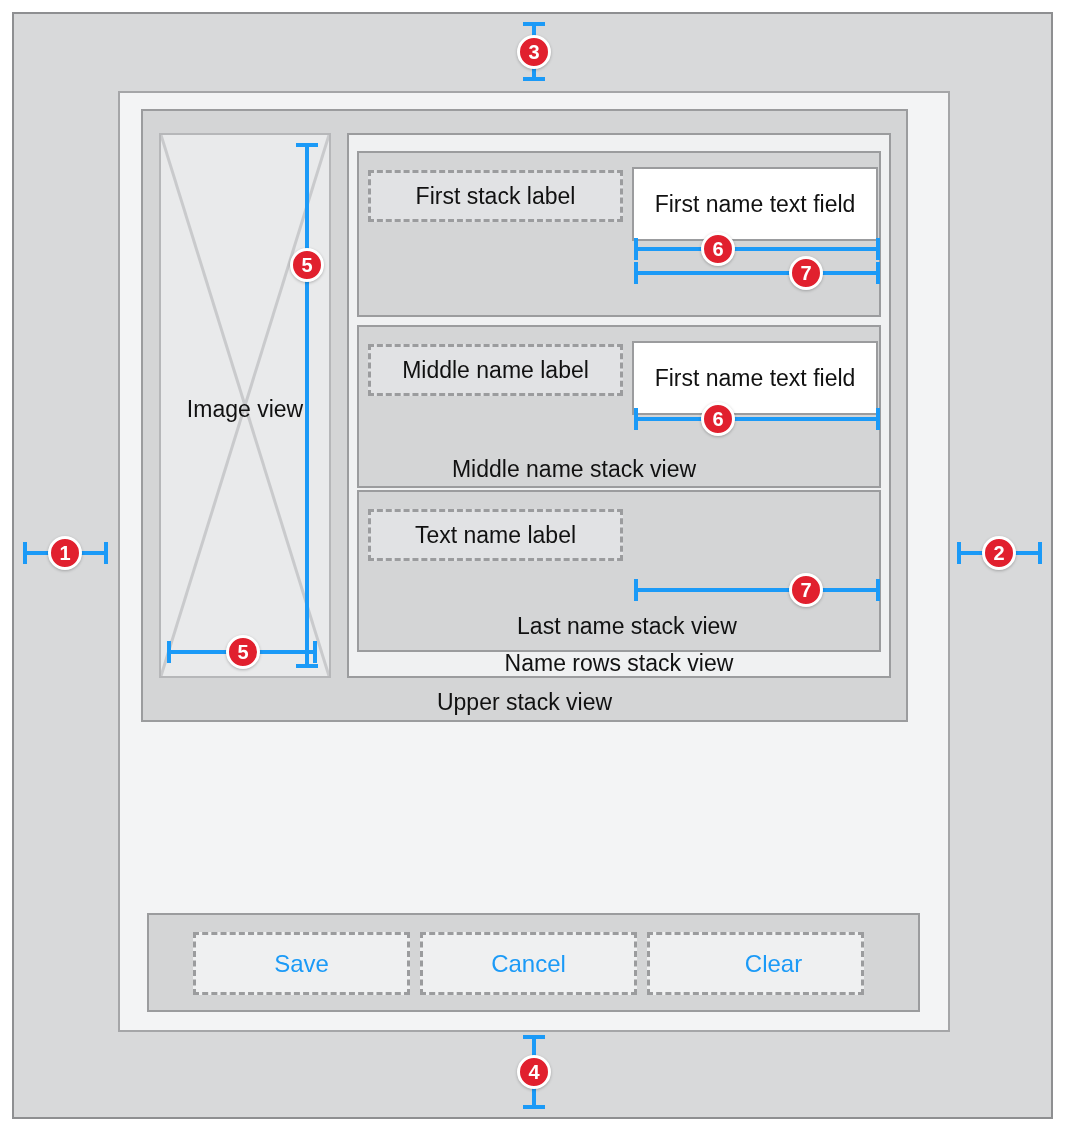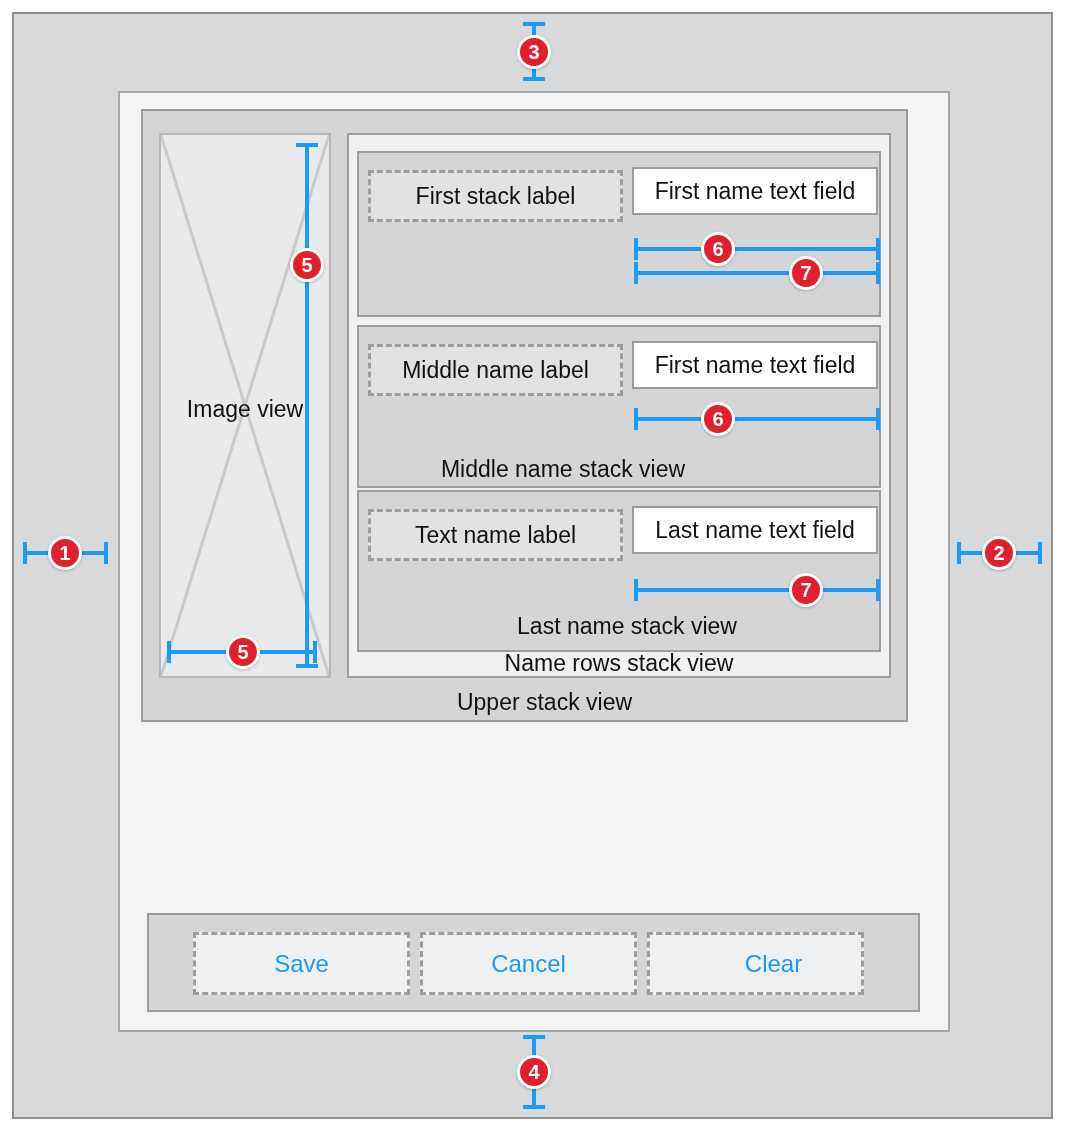--- a/index.html
+++ b/index.html
@@ -28,21 +28,21 @@
   .image-view{left:159px;top:133px;width:172px;height:545px;background:var(--fill-imageview);border:2px solid var(--border-light);}
   .image-view svg{position:absolute;left:0;top:0;width:100%;height:100%;}
   .name-rows{left:347px;top:133px;width:544px;height:545px;background:var(--fill-lightpanel);border:2px solid var(--border-mid);}
   .row{left:357px;width:524px;background:var(--fill-stack);border:2px solid var(--border-mid);}
   .row1{top:151px;height:166px;}
   .row2{top:325px;height:163px;}
   .row3{top:490px;height:162px;}
 
   .label-box{left:368px;width:255px;height:52px;background:var(--fill-labelbox);border:3px dashed var(--border-mid);
              display:flex;align-items:center;justify-content:center;font-size:23px;}
-  .field-box{left:632px;width:246px;height:48px;background:#fff;border:2px solid var(--border-mid);
+  .field-box{left:632px;width:246px;height:74px;background:#fff;border:2px solid var(--border-mid);
              display:flex;align-items:center;justify-content:center;font-size:23px;}
 
   .caption{position:absolute;text-align:center;font-size:23px;color:var(--ink);line-height:24px;}
 
   .text-view{left:147px;top:740px;width:773px;height:153px;background:#fff;border:2px solid #a5a6a8;
              display:flex;align-items:center;justify-content:center;font-size:23px;}
   .button-bar{left:147px;top:913px;width:773px;height:99px;background:var(--fill-stack);border:2px solid var(--border-mid);}
   .btn{top:932px;width:217px;height:63px;background:var(--fill-button);border:3px dashed var(--border-mid);
        display:flex;align-items:center;justify-content:center;font-size:24px;color:var(--blue);}
   .btn-save{left:193px;} .btn-cancel{left:420px;} .btn-clear{left:647px;padding-left:36px;}
@@ -67,45 +67,44 @@
 </head>
 <body>
 
 <div id="canvas">
 
   <div class="abs root-view"></div>
 
   <div class="abs container"></div>
 
   <div class="abs upper-stack"></div>
-  <div class="caption" style="left:141px;top:690px;width:767px;margin-left:20px;">Upper stack view</div>
+  <div class="caption" style="left:141px;top:690px;width:767px;">Upper stack view</div>
 
   <div class="abs image-view">
     <svg viewBox="0 0 168 541" preserveAspectRatio="none">
       <line x1="0" y1="0" x2="168" y2="541" stroke="#c9cacc" stroke-width="3"></line>
       <line x1="168" y1="0" x2="0" y2="541" stroke="#c9cacc" stroke-width="3"></line>
     </svg>
   </div>
   <div class="caption" style="left:159px;top:397px;width:172px;z-index:5;">Image view</div>
 
   <div class="abs name-rows"></div>
   <div class="caption" style="left:347px;top:651px;width:544px;">Name rows stack view</div>
 
   <div class="abs row row1"></div>
   <div class="abs label-box" style="top:170px;">First stack label</div>
   <div class="abs field-box" style="top:167px;">First name text field</div>
 
   <div class="abs row row2"></div>
   <div class="abs label-box" style="top:344px;">Middle name label</div>
   <div class="abs field-box" style="top:341px;">First name text field</div>
-  <div class="caption" style="left:351px;top:457px;width:424px;">Middle name stack view</div>
+  <div class="caption" style="left:362px;top:457px;width:424px;">Middle name stack view</div>
 
   <div class="abs row row3"></div>
   <div class="abs label-box" style="top:509px;">Text name label</div>
-  <div class="abs field-box" style="top:506px;">Last name text field</div>
   <div class="caption" style="left:357px;top:614px;width:540px;">Last name stack view</div>
 
 
   <div class="abs button-bar"></div>
   <div class="abs btn btn-cancel">Cancel</div>
   <div class="abs btn btn-save">Save</div>
   <div class="abs btn btn-clear">Clear</div>
 
   <div class="meas meas-h" style="left:23px;top:542px;width:85px;">
       <span class="bar"></span>

